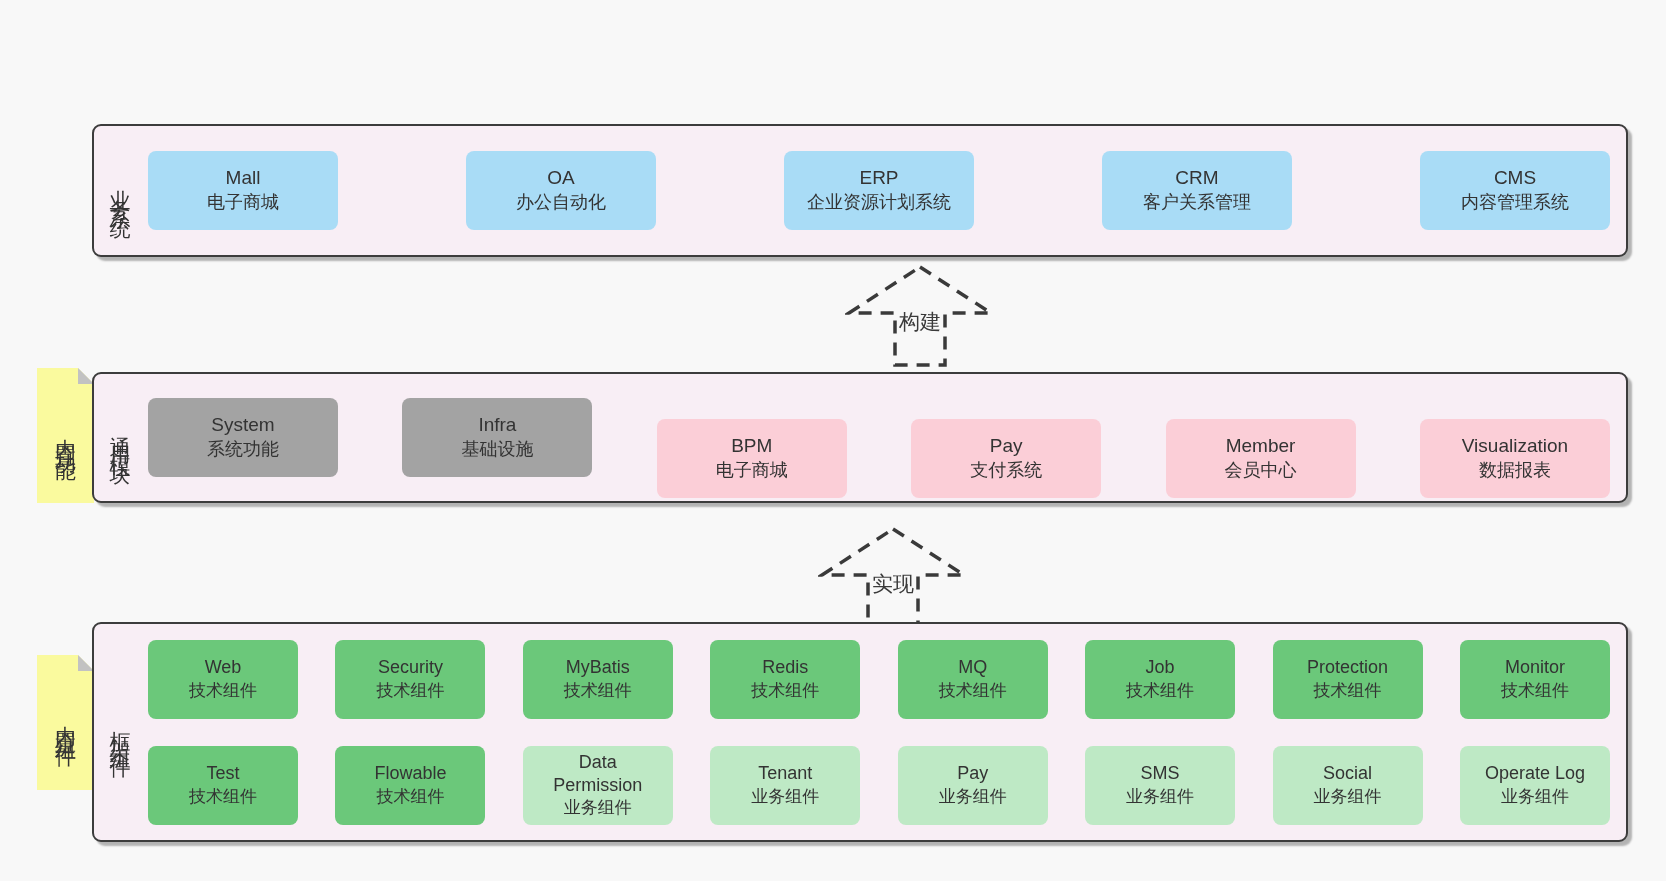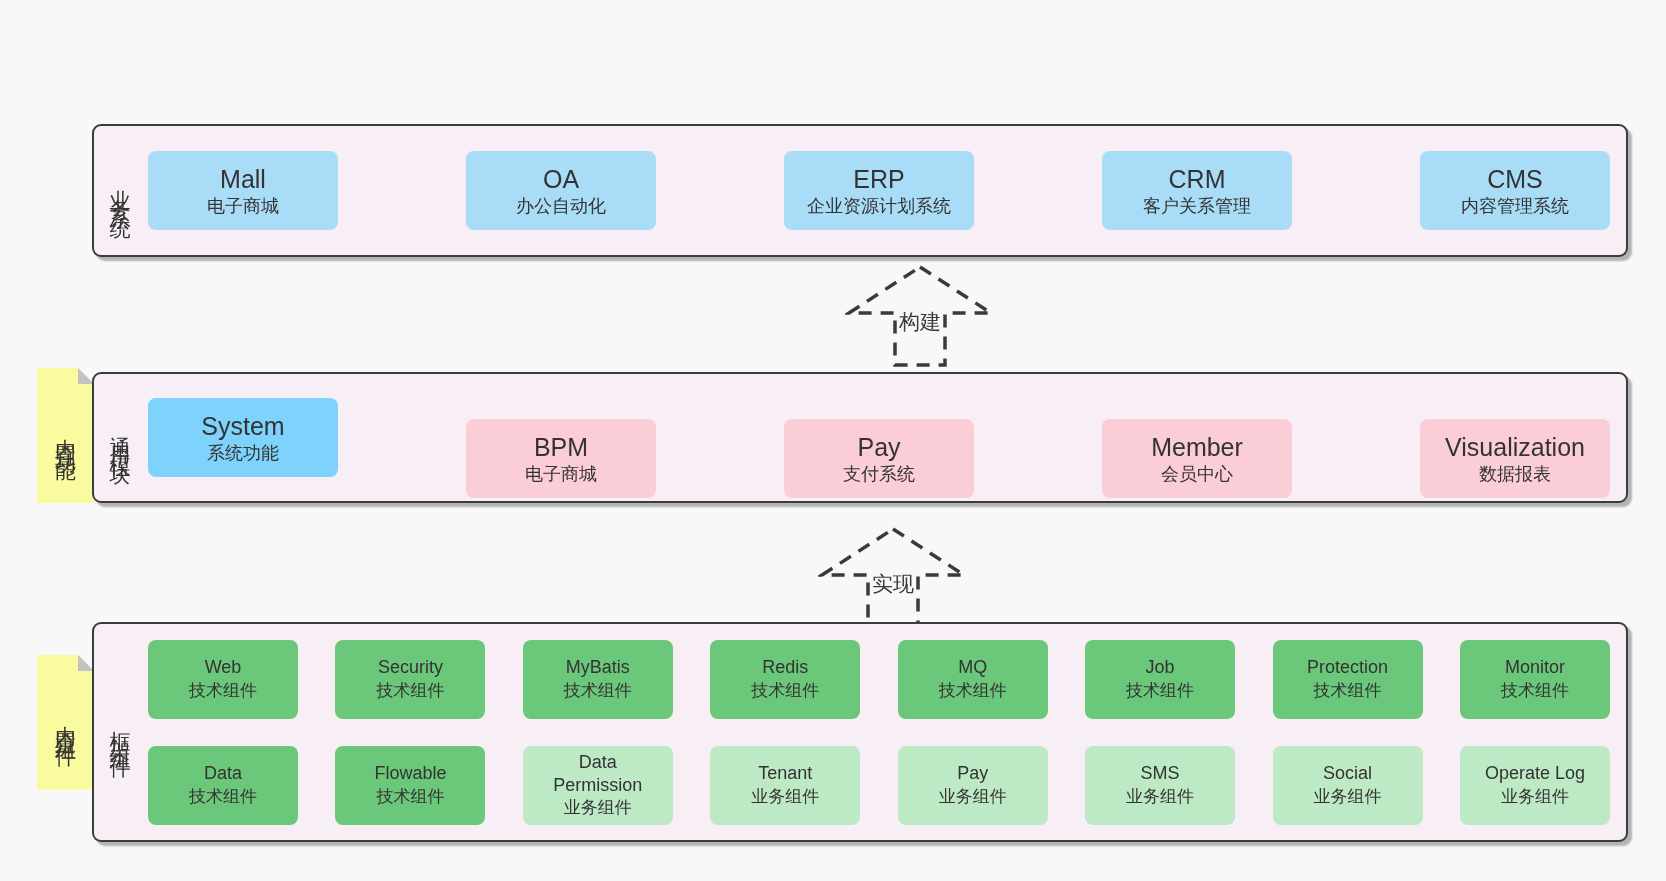--- a/index.html
+++ b/index.html
@@ -20,25 +20,25 @@
   .band-boxes{flex:1;display:flex;align-items:center;justify-content:space-between;
               padding:0 16px 0 2px;}
   .band3-inner{flex:1;display:flex;flex-direction:column;justify-content:center;gap:27px;}
   .band3-inner .band-boxes{flex:0 0 auto;align-items:stretch;}
 
   .box{border-radius:8px;height:79px;display:flex;flex-direction:column;
        align-items:center;justify-content:center;text-align:center;line-height:1.3;}
   .w6{width:190px;}
   .w8{width:150px;}
   .blue{background:#a9dcf6;}
-  .red{background:#7dd3fc;}
+  .red{background:#a3a3a3;}
   .pink{background:#fbced7;margin-top:42px;}
   .green{background:#6bc87a;}
   .lgreen{background:#bee9c5;}
-  .box-title{font-size:25px;}
+  .box-title{font-size:19px;}
   .box-sub{font-size:18px;}
   .w8 .box-title{font-size:18px;max-width:112px;}
   .w8 .box-sub{font-size:17px;}
 
   .sticky{position:absolute;left:37px;width:57px;height:135px;background:#fafa9e;
           z-index:1;display:flex;align-items:center;justify-content:center;
           clip-path:polygon(0 0,calc(100% - 16px) 0,100% 16px,100% 100%,0 100%);}
   .sticky::after{content:"";position:absolute;top:0;right:0;width:16px;height:16px;
           background:linear-gradient(to bottom left,rgba(0,0,0,0) 50%,#c2c2c2 50%);}
   .sticky .vtext{font-size:21px;letter-spacing:7px;}
@@ -97,20 +97,24 @@
   </div>
   <div class="band band2">
     <div class="band-label">
       <span class="vtext">通用模块</span>
     </div>
     <div class="band-boxes">
       <div class="box w6 red">
         <div class="box-title">System</div>
         <div class="box-sub">系统功能</div>
       </div>
+      <div class="box w6 red">
+        <div class="box-title">Infra</div>
+        <div class="box-sub">基础设施</div>
+      </div>
       <div class="box w6 pink">
         <div class="box-title">BPM</div>
         <div class="box-sub">电子商城</div>
       </div>
       <div class="box w6 pink">
         <div class="box-title">Pay</div>
         <div class="box-sub">支付系统</div>
       </div>
       <div class="box w6 pink">
         <div class="box-title">Member</div>
@@ -167,21 +171,21 @@
           <div class="box-title">Protection</div>
           <div class="box-sub">技术组件</div>
         </div>
         <div class="box w8 green">
           <div class="box-title">Monitor</div>
           <div class="box-sub">技术组件</div>
         </div>
       </div>
       <div class="band-boxes">
         <div class="box w8 green">
-          <div class="box-title">Data</div>
+          <div class="box-title">Test</div>
           <div class="box-sub">技术组件</div>
         </div>
         <div class="box w8 green">
           <div class="box-title">Flowable</div>
           <div class="box-sub">技术组件</div>
         </div>
         <div class="box w8 lgreen">
           <div class="box-title">Data Permission</div>
           <div class="box-sub">业务组件</div>
         </div>

